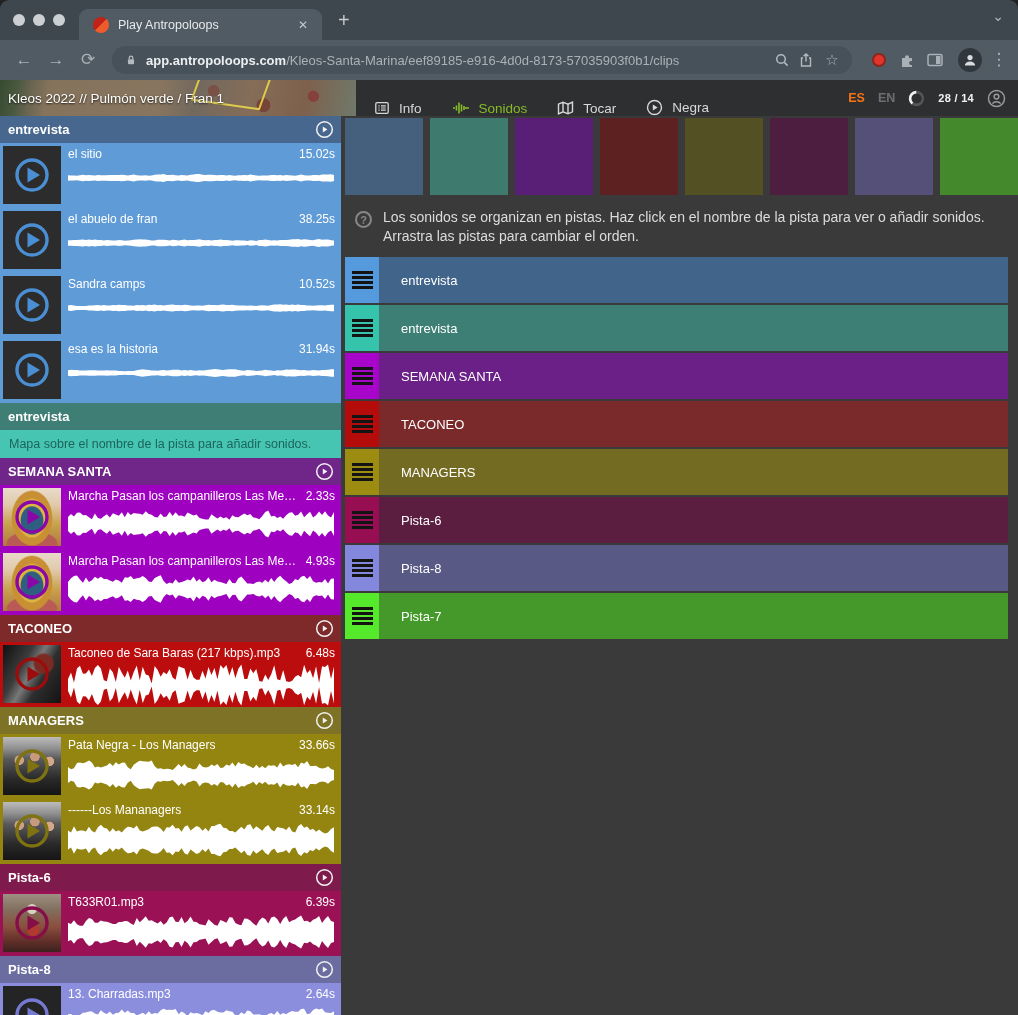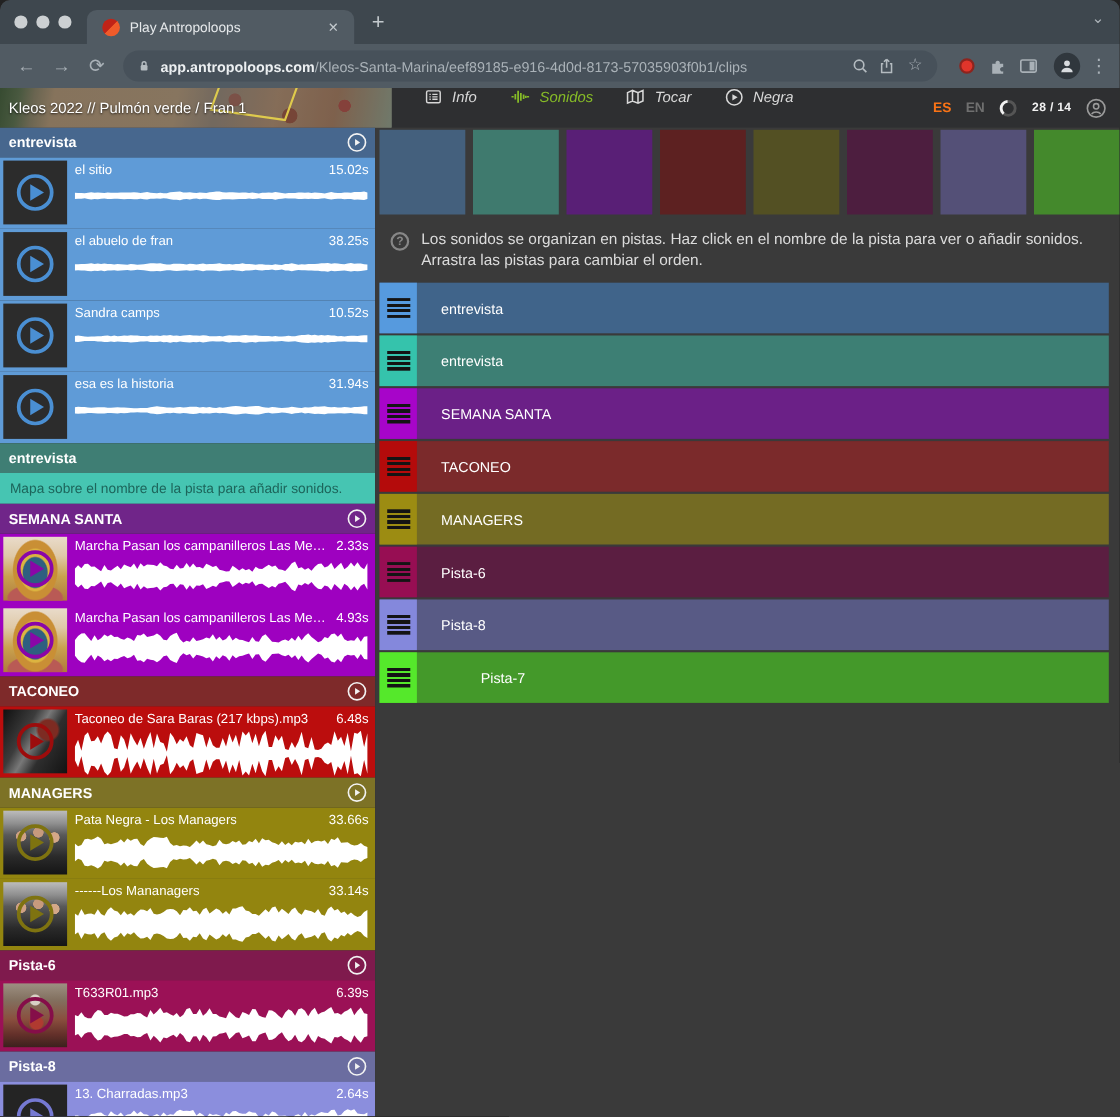--- a/index.html
+++ b/index.html
@@ -44,21 +44,21 @@
              radial-gradient(circle 11px at 74% 70%, #9c5844 0 60%, transparent 66%),
              radial-gradient(circle 10px at 60% 30%, #a2685a 0 55%, transparent 62%),
              linear-gradient(100deg, #44603c 0%, #5d7350 5%, #8b8468 9%, #b29878 14%,
                #b39a7c 45%, #97897b 55%, #b08f72 70%, #a77e62 85%, #93a08c 100%); }
   .crumb::before { content:""; position:absolute; inset:0; background:rgba(20,20,20,.28); }
   .crumb .poly { position:absolute; right:90px; top:-8px; width:70px; height:34px;
                  border:2px solid #e9d54b; transform:rotate(8deg) skewX(-12deg); opacity:.9; }
   .crumb-label { position:absolute; left:8px; top:50%; transform:translateY(-50%);
                  color:#fff; font-size:13.5px; font-weight:500; text-shadow:0 1px 2px rgba(0,0,0,.8);
                  white-space:nowrap; }
-  .appnav { display:flex; align-items:flex-start; gap:30px; padding-left:30px; flex:1;font-style:italic; }
+  .appnav { display:flex; align-items:flex-end; gap:30px; padding-left:18px; flex:1; }
   .nav-item { display:flex; align-items:center; gap:9px; color:#d8d8d8; font-size:13.5px; }
   .nav-item.active { color:#86bb27; }
   .appbar-right { display:flex; align-items:center; gap:13px; padding-right:12px; }
   .lang-es { color:#f97316; font-size:12.5px; font-weight:700; }
   .lang-en { color:#6f6f6f; font-size:12.5px; font-weight:700; }
   .counter { color:#f2f2f2; font-size:11px; font-weight:700; letter-spacing:.3px; }
 
   
   .content { display:flex; height:899px; }
   .sidebar { width:341px; flex:none; overflow:hidden; background:#2c2c2c; }
@@ -542,21 +542,21 @@
               <span class="grip"></span>
             </div>
             <span class="trow-label">Pista-6</span>
           </div>
           <div class="trow" style="background: rgb(88, 90, 133);">
             <div class="trow-handle" style="background: rgb(132, 136, 220);">
               <span class="grip"></span>
             </div>
             <span class="trow-label">Pista-8</span>
           </div>
-          <div class="trow" style="background: rgb(68, 153, 42); gap: 36px;">
+          <div class="trow" style="background: rgb(68, 153, 42);">
             <div class="trow-handle" style="background: rgb(85, 232, 43);">
               <span class="grip"></span>
             </div>
             <span class="trow-label">Pista-7</span>
           </div>
         </div>
     </main>
   </div>
 </div>
 

